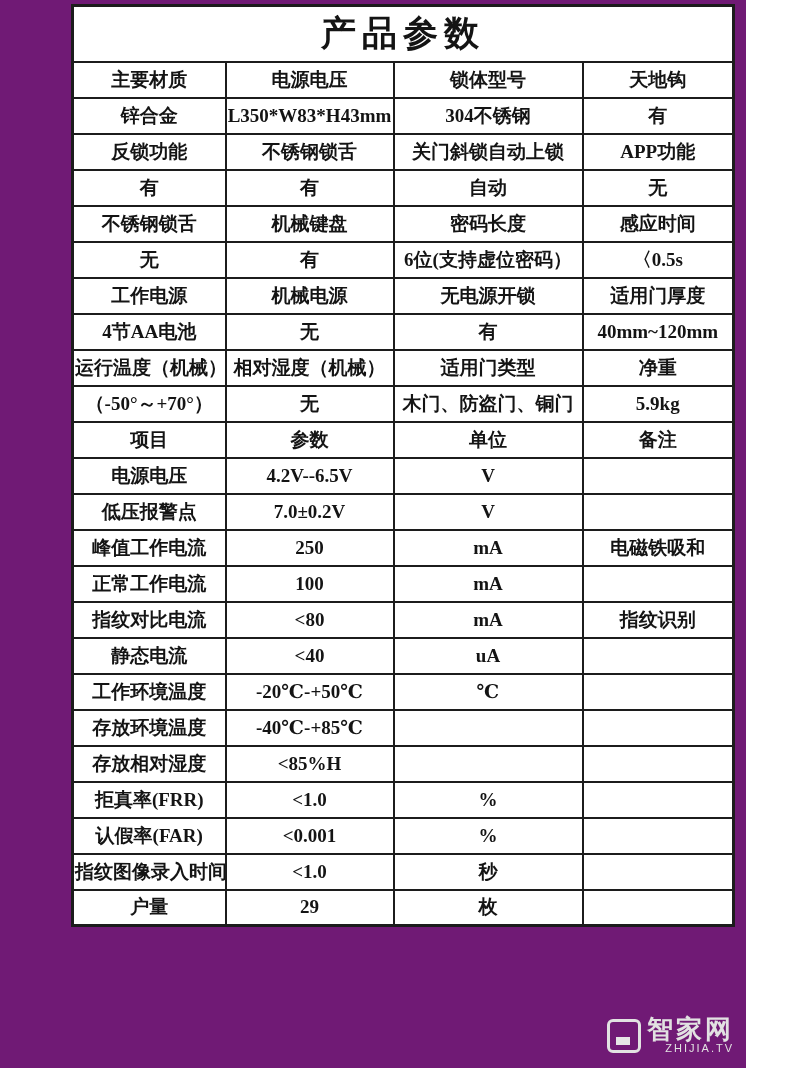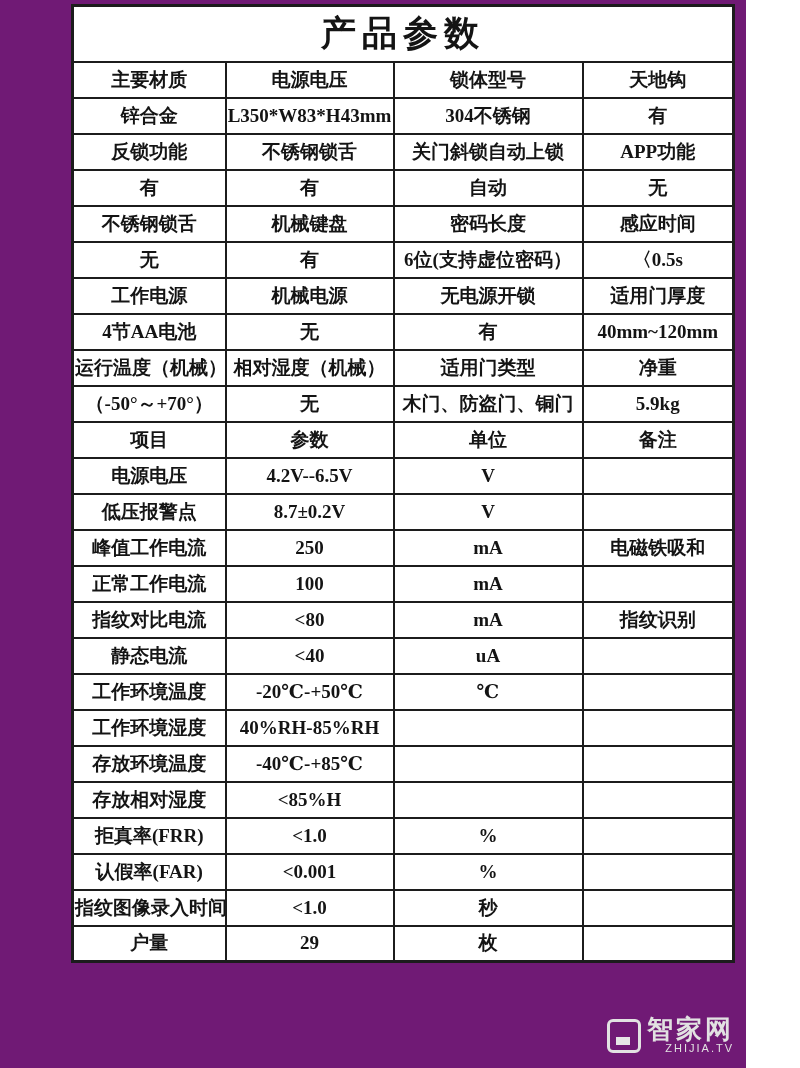--- a/index.html
+++ b/index.html
@@ -174,21 +174,21 @@
           <td>备注</td>
         </tr>
         <tr>
           <td>电源电压</td>
           <td>4.2V--6.5V</td>
           <td>V</td>
           <td></td>
         </tr>
         <tr>
           <td>低压报警点</td>
-          <td>8.7±0.2V</td>
+          <td>7.0±0.2V</td>
           <td>V</td>
           <td></td>
         </tr>
         <tr>
           <td>峰值工作电流</td>
           <td>250</td>
           <td>mA</td>
           <td>电磁铁吸和</td>
         </tr>
         <tr>
@@ -206,26 +206,20 @@
         <tr>
           <td>静态电流</td>
           <td>&lt;40</td>
           <td>uA</td>
           <td></td>
         </tr>
         <tr>
           <td>工作环境温度</td>
           <td>-20℃-+50℃</td>
           <td>℃</td>
-          <td></td>
-        </tr>
-        <tr>
-          <td>工作环境湿度</td>
-          <td>40%RH-85%RH</td>
-          <td></td>
           <td></td>
         </tr>
         <tr>
           <td>存放环境温度</td>
           <td>-40℃-+85℃</td>
           <td></td>
           <td></td>
         </tr>
         <tr>
           <td>存放相对湿度</td>

